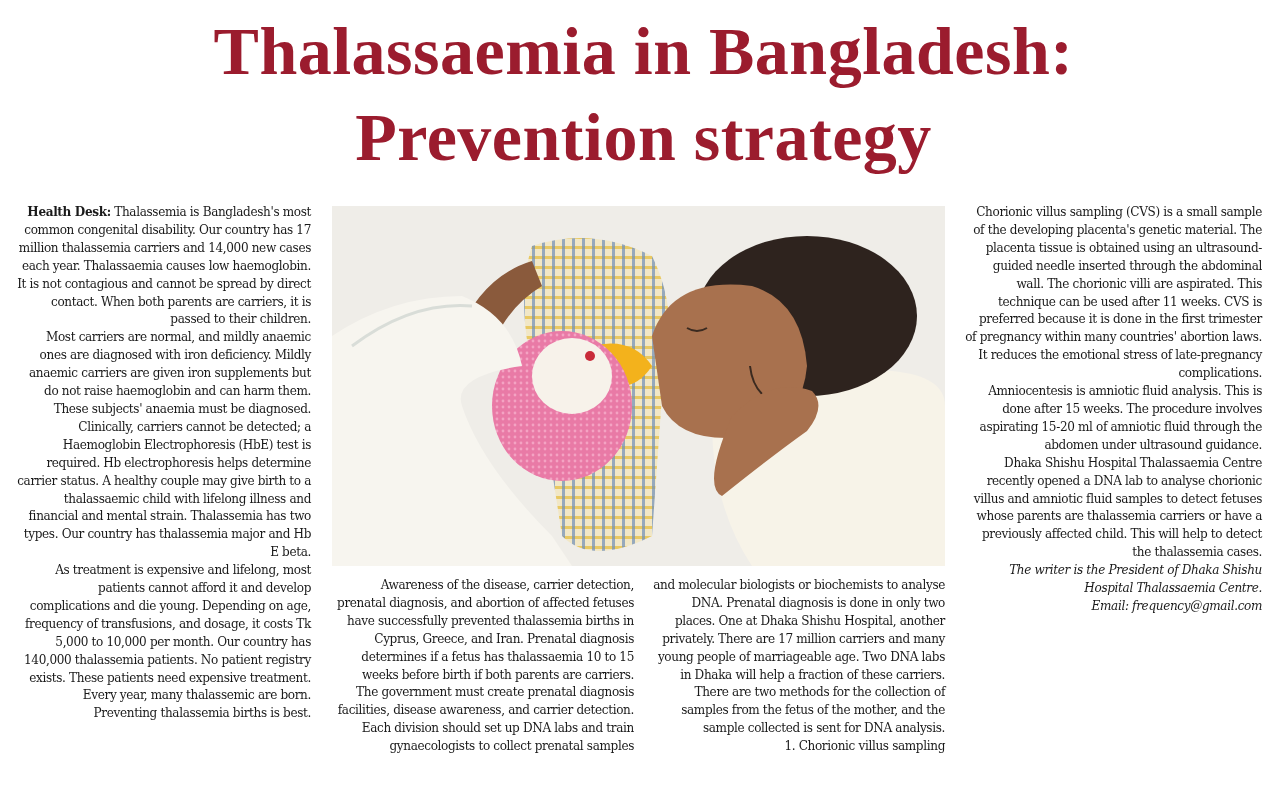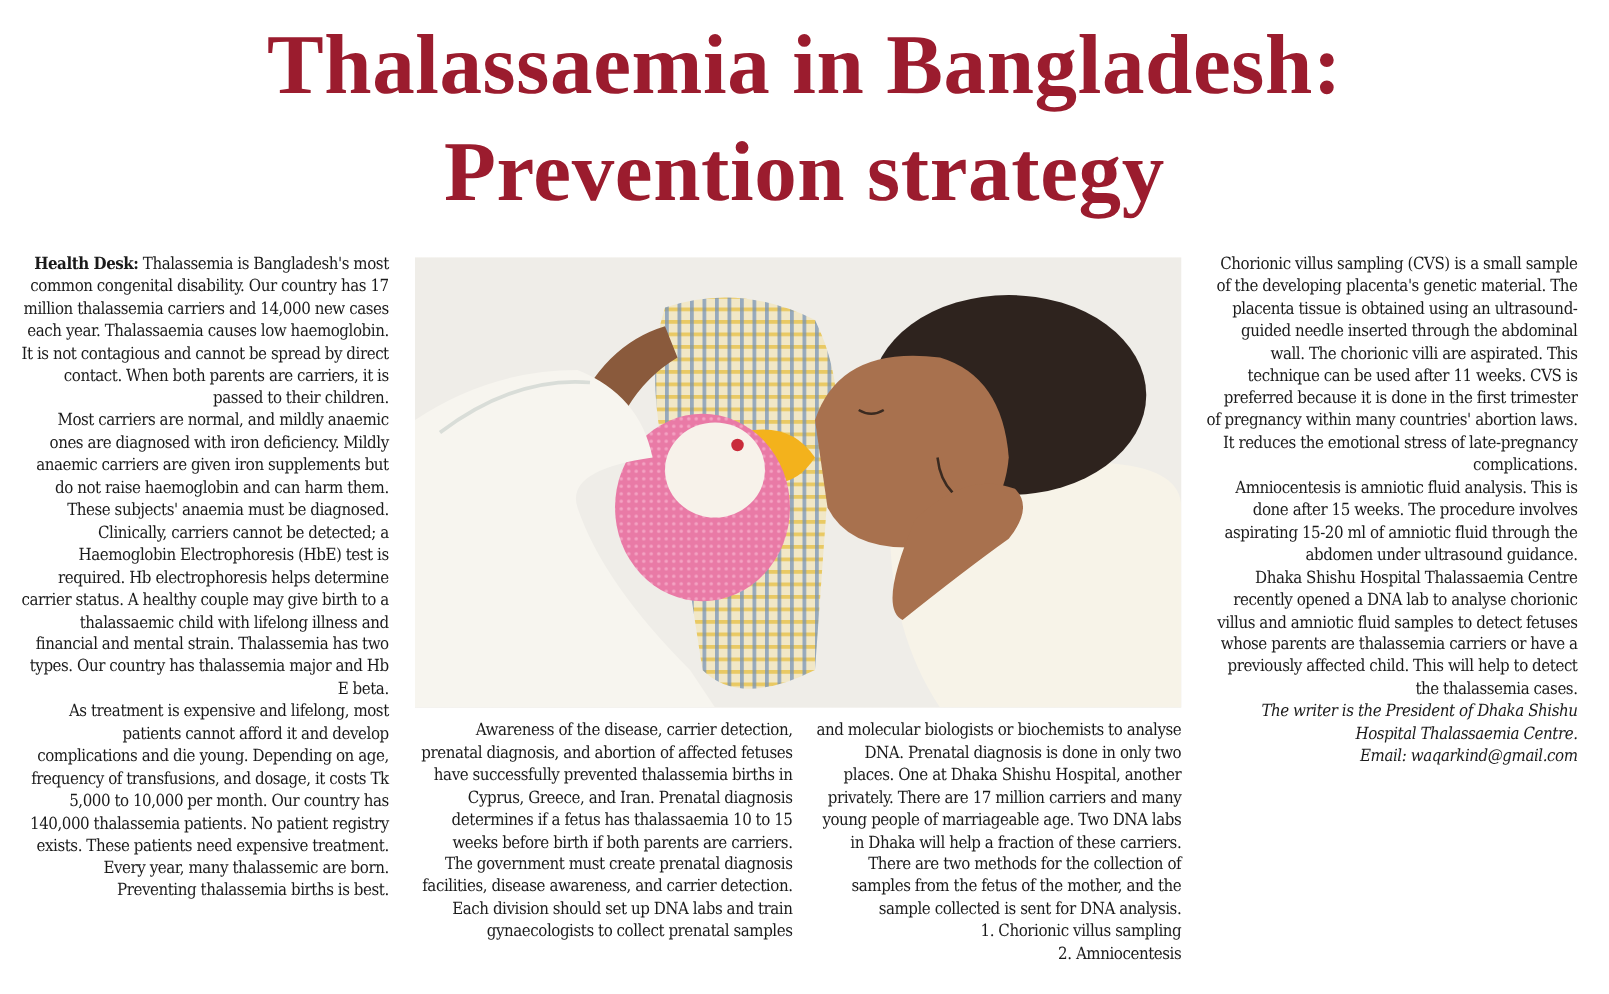--- a/index.html
+++ b/index.html
@@ -73,22 +73,21 @@
 </div>
 
 <div class="col col2">
   <p>Awareness of the disease, carrier detection, prenatal diagnosis, and abortion of affected fetuses have successfully prevented thalassemia births in Cyprus, Greece, and Iran. Prenatal diagnosis determines if a fetus has thalassaemia 10 to 15 weeks before birth if both parents are carriers.</p>
   <p>The government must create prenatal diagnosis facilities, disease awareness, and carrier detection. Each division should set up DNA labs and train gynaecologists to collect prenatal samples</p>
 </div>
 
 <div class="col col3">
   <p>and molecular biologists or biochemists to analyse DNA. Prenatal diagnosis is done in only two places. One at Dhaka Shishu Hospital, another privately. There are 17 million carriers and many young people of marriageable age. Two DNA labs in Dhaka will help a fraction of these carriers. There are two methods for the collection of samples from the fetus of the mother, and the sample collected is sent for DNA analysis.</p>
   <p class="list-item">1. Chorionic villus sampling</p>
-  <p class="list-item">2. Amniocentesis</p>
 </div>
 
 <div class="col col4">
   <p>Chorionic villus sampling (CVS) is a small sample of the developing placenta's genetic material. The placenta tissue is obtained using an ultrasound-guided needle inserted through the abdominal wall. The chorionic villi are aspirated. This technique can be used after 11 weeks. CVS is preferred because it is done in the first trimester of pregnancy within many countries' abortion laws. It reduces the emotional stress of late-pregnancy complications.</p>
   <p>Amniocentesis is amniotic fluid analysis. This is done after 15 weeks. The procedure involves aspirating 15-20 ml of amniotic fluid through the abdomen under ultrasound guidance.</p>
   <p>Dhaka Shishu Hospital Thalassaemia Centre recently opened a DNA lab to analyse chorionic villus and amniotic fluid samples to detect fetuses whose parents are thalassemia carriers or have a previously affected child. This will help to detect the thalassemia cases.</p>
   <p class="italic">The writer is the President of Dhaka Shishu Hospital Thalassaemia Centre.</p>
-  <p class="italic">Email: waqarkind@gmail.com</p>
+  <p class="italic">Email: frequency@gmail.com</p>
 </div>
 
 </body></html>

